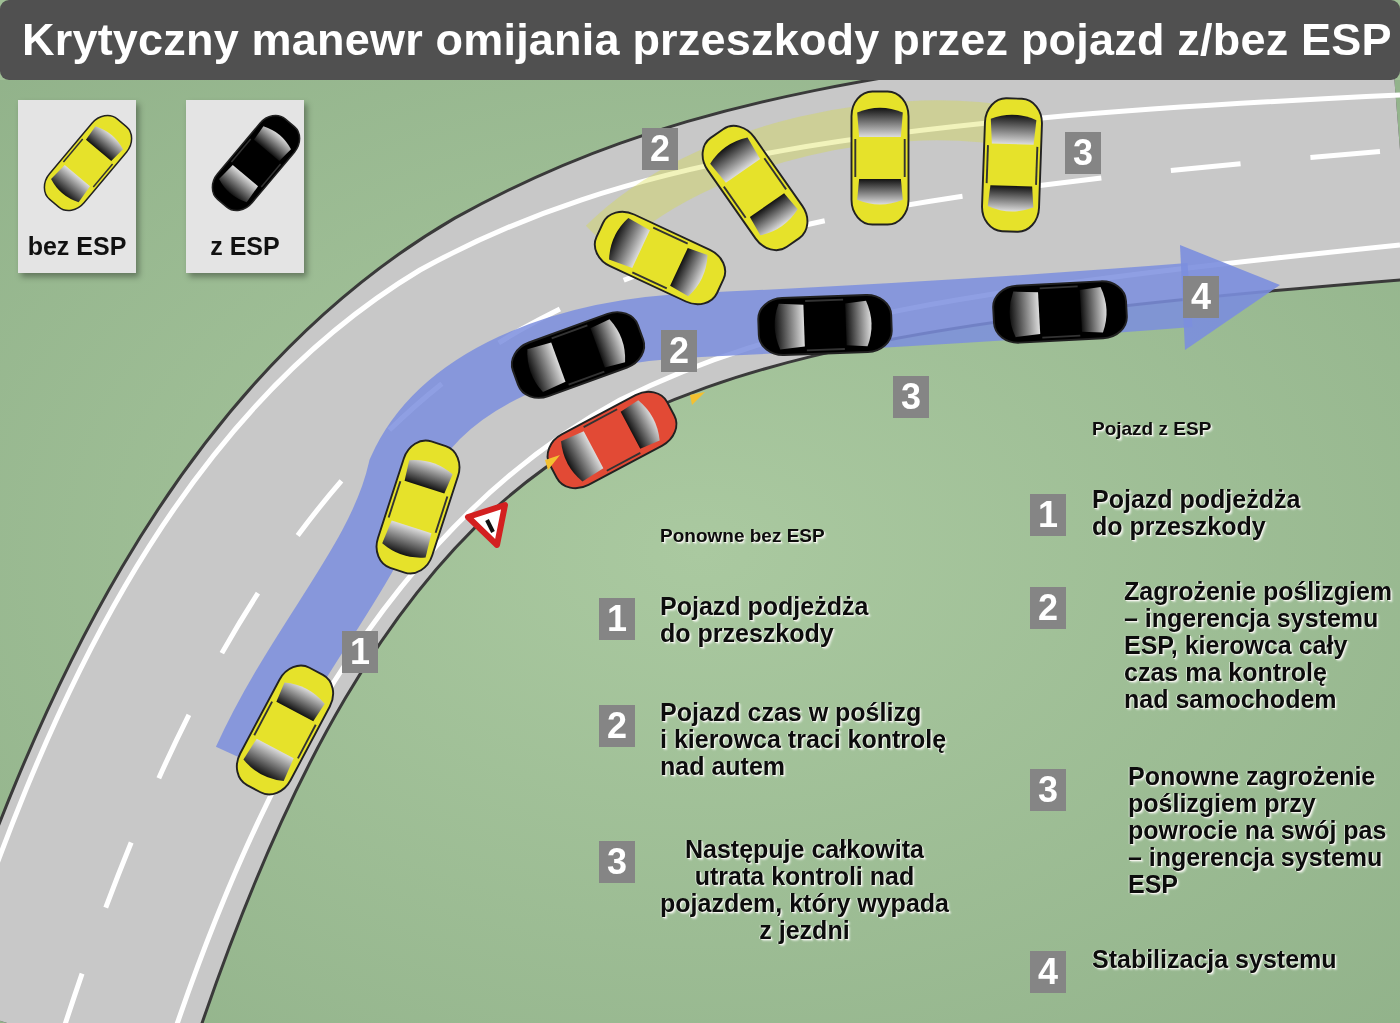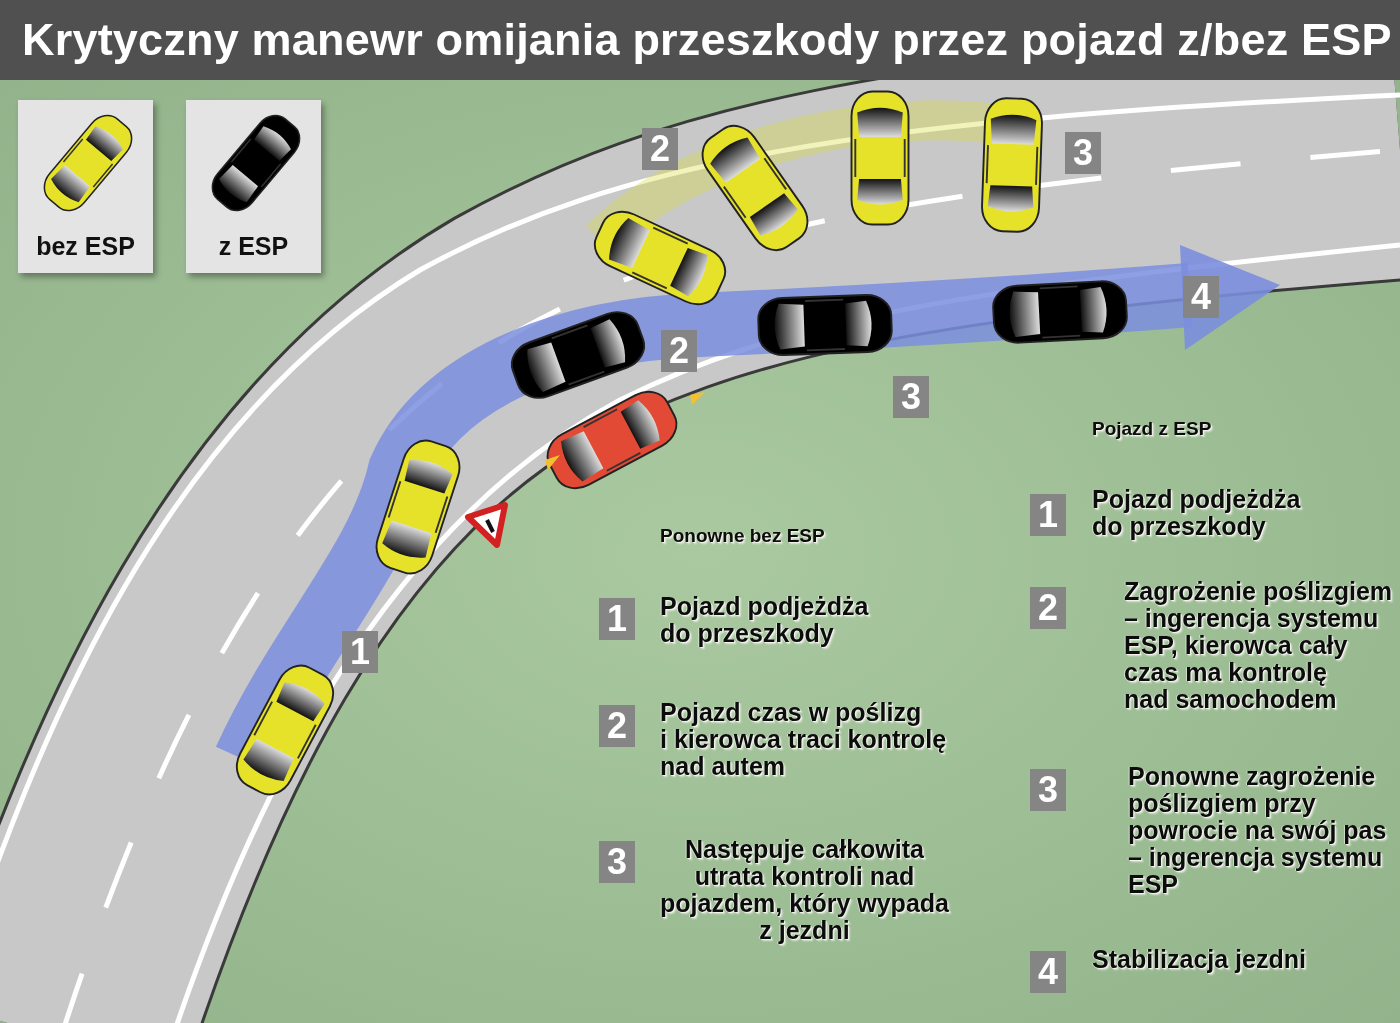--- a/index.html
+++ b/index.html
@@ -1,20 +1,20 @@
 <!DOCTYPE html>
 <html><head>
 <meta charset="utf-8">
 <style>
   html,body{margin:0;padding:0;}
   body{width:1400px;height:1023px;overflow:hidden;position:relative;background:#9fbf95;font-family:"Liberation Sans",sans-serif;}
   #scene{position:absolute;left:0;top:0;width:1400px;height:1023px;}
-  .titlebar{position:absolute;left:0;top:0;width:1400px;height:80px;background:#505050;}
+  .titlebar{position:absolute;left:0;top:0;width:1400px;height:80px;background:#505050;border-radius:9px;}
   .titlebar h1{margin:0;position:absolute;left:22px;top:14px;font-size:45px;font-weight:bold;color:#fff;letter-spacing:0.2px;white-space:nowrap;}
-  .legend-card{position:absolute;top:100px;width:135px;height:173px;background:#e4e4e4;box-shadow:3px 4px 6px rgba(0,0,0,0.35);}
+  .legend-card{position:absolute;top:100px;width:118px;height:173px;background:#e4e4e4;box-shadow:3px 4px 6px rgba(0,0,0,0.35);}
   .legend-card .lbl{position:absolute;left:0;right:0;bottom:12px;text-align:center;font-weight:bold;font-size:25px;color:#111;}
   .legend-card svg{position:absolute;left:8px;top:8px;}
   .badge{position:absolute;width:36px;height:42px;background:#858585;color:#fff;font-weight:bold;font-size:36px;line-height:42px;text-align:center;}
   .txt{position:absolute;font-weight:bold;font-size:25px;line-height:27px;color:#0c0c0c;text-shadow:1px 1px 0 #f2f2ea,-1px 0 0 rgba(255,255,255,0.5),2px 2px 2px rgba(255,255,255,0.6);white-space:pre-line;}
   .heading{position:absolute;font-weight:bold;font-size:19px;color:#0c0c0c;text-shadow:1px 1px 0 #f2f2ea,2px 2px 2px rgba(255,255,255,0.6);}
 </style>
 </head>
 <body>
 
 <svg id="scene" width="1400" height="1023" viewBox="0 0 1400 1023">
@@ -153,13 +153,13 @@
 nad samochodem</div>
 
 <div class="badge" style="left:1030px;top:769px;">3</div>
 <div class="txt" style="left:1128px;top:763px;">Ponowne zagrożenie
 poślizgiem przy
 powrocie na swój pas
 – ingerencja systemu
 ESP</div>
 
 <div class="badge" style="left:1030px;top:951px;">4</div>
-<div class="txt" style="left:1092px;top:946px;">Stabilizacja jezdni</div>
+<div class="txt" style="left:1092px;top:946px;">Stabilizacja systemu</div>
 
 </body></html>

